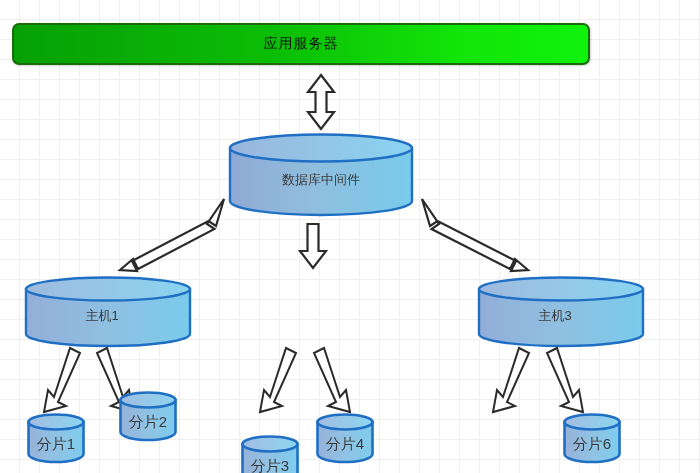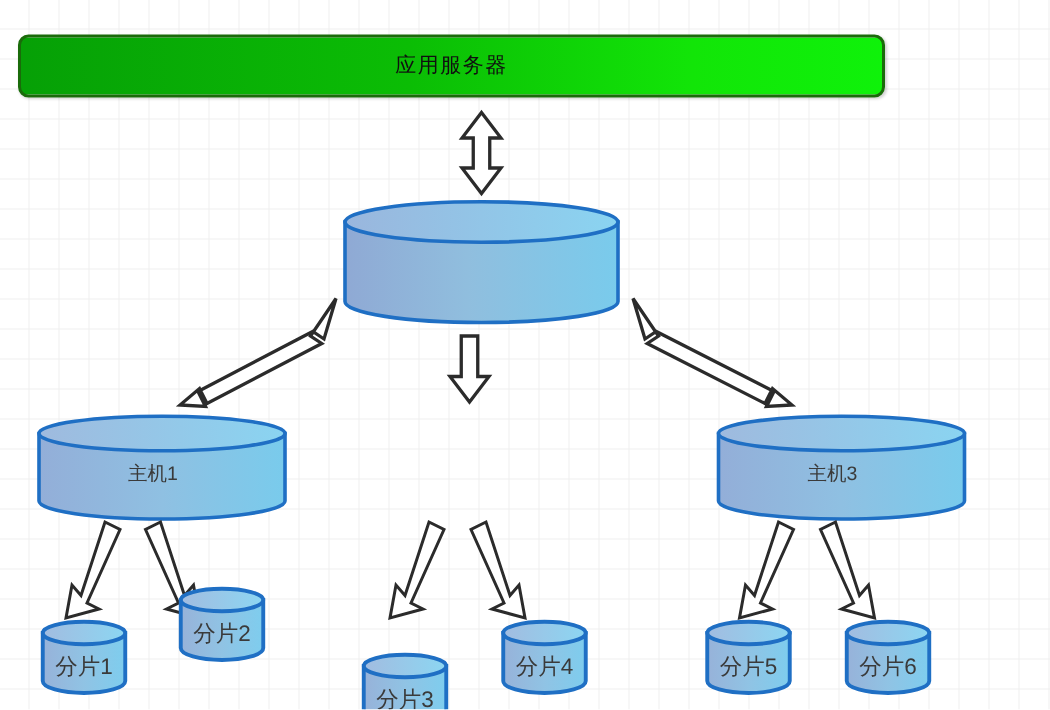--- a/index.html
+++ b/index.html
@@ -68,21 +68,21 @@
   #host1 { left: 24px; top: 276px; }
   #host2 { left: 250px; top: 276px; }
   #host3 { left: 477px; top: 276px; }
 
   
   .cyl-shard { width: 60px; height: 50px; }
   .cyl-shard .cyl-label { top: 22px; font-size: 15px; }
   #shard1 { left: 26px; top: 413px; }
   #shard2 { left: 118px; top: 391px; }
   #shard3 { left: 240px; top: 435px; }
-  #shard4 { left: 333px; top: 413px; }
+  #shard4 { left: 315px; top: 413px; }
   #shard5 { left: 469px; top: 413px; }
   #shard6 { left: 562px; top: 413px; }
 
   
   .arrow {
     position: absolute;
   }
   .arrow svg { display: block; overflow: visible; }
   .ashape {
     fill: #ffffff;
@@ -133,20 +133,21 @@
           <stop offset="1" stop-color="#79cbec"></stop>
         </linearGradient>
         <linearGradient id="gMidTop" x1="0" y1="0" x2="1" y2="0">
           <stop offset="0" stop-color="#9ab6dd"></stop>
           <stop offset="1" stop-color="#8ad4f1"></stop>
         </linearGradient>
       </defs>
       <path d="M2 15 L2 68 A91 14 0 0 0 184 68 L184 15 Z" fill="url(#gMid)" stroke="#1f6fc4" stroke-width="2.4"></path>
       <ellipse cx="93" cy="15" rx="91" ry="13.5" fill="url(#gMidTop)" stroke="#1f6fc4" stroke-width="2.4"></ellipse>
     </svg>
+    <div class="cyl-label">数据库中间件</div>
   </div>
 
   <div class="arrow" id="arr-mid-h1">
     <svg width="112" height="78" viewBox="0 0 112 78">
       <path class="ashape" d="M108 3 L91 28 L98.5 33 L22 73 L17 63 L4 74 L21 75 L16 65 L92.5 25 L100 30 Z"></path>
     </svg>
   </div>
 
   <div class="arrow" id="arr-mid-h2">
     <svg width="32" height="48" viewBox="0 0 32 48">
@@ -257,27 +258,20 @@
   </div>
 
   <div class="cyl cyl-shard" id="shard4">
     <svg width="60" height="50" viewBox="0 0 60 50">
       <path d="M2.5 9 L2.5 41 A27.5 8 0 0 0 57.5 41 L57.5 9 Z" fill="url(#gS)" stroke="#1f6fc4" stroke-width="2.6"></path>
       <ellipse cx="30" cy="9" rx="27.5" ry="7.5" fill="url(#gST)" stroke="#1f6fc4" stroke-width="2.6"></ellipse>
     </svg>
     <div class="cyl-label">分片4</div>
   </div>
 
-  <div class="cyl cyl-shard" id="shard5">
-    <svg width="60" height="50" viewBox="0 0 60 50">
-      <path d="M2.5 9 L2.5 41 A27.5 8 0 0 0 57.5 41 L57.5 9 Z" fill="url(#gS)" stroke="#1f6fc4" stroke-width="2.6"></path>
-      <ellipse cx="30" cy="9" rx="27.5" ry="7.5" fill="url(#gST)" stroke="#1f6fc4" stroke-width="2.6"></ellipse>
-    </svg>
-    <div class="cyl-label">分片5</div>
-  </div>
 
   <div class="cyl cyl-shard" id="shard6">
     <svg width="60" height="50" viewBox="0 0 60 50">
       <path d="M2.5 9 L2.5 41 A27.5 8 0 0 0 57.5 41 L57.5 9 Z" fill="url(#gS)" stroke="#1f6fc4" stroke-width="2.6"></path>
       <ellipse cx="30" cy="9" rx="27.5" ry="7.5" fill="url(#gST)" stroke="#1f6fc4" stroke-width="2.6"></ellipse>
     </svg>
     <div class="cyl-label">分片6</div>
   </div>
 
 </div>

